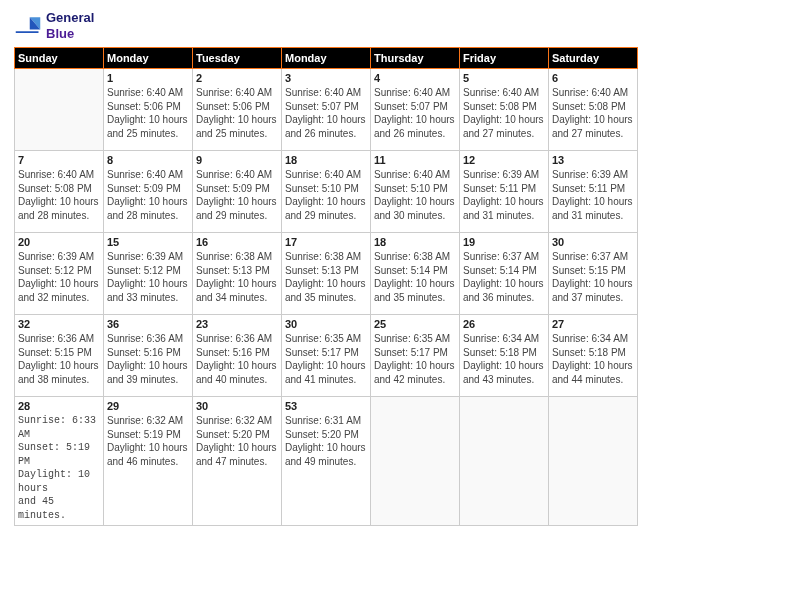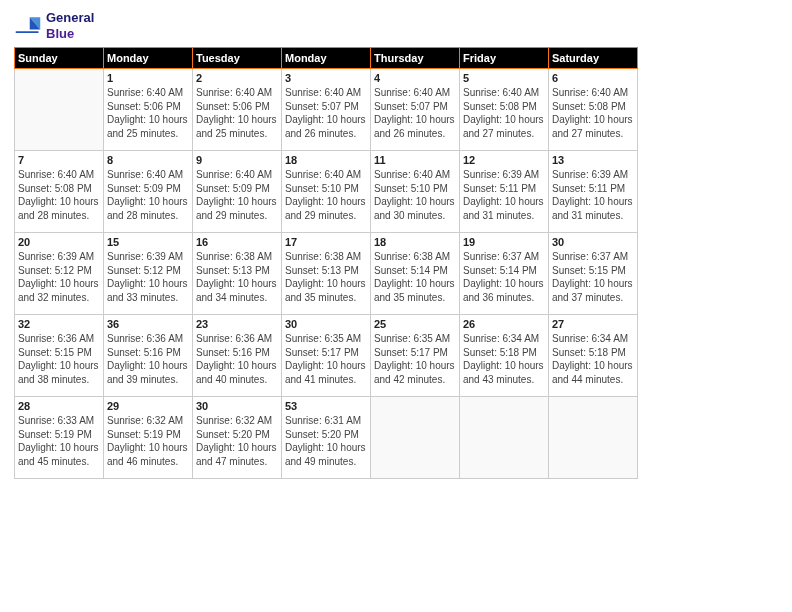--- a/index.html
+++ b/index.html
@@ -317,21 +317,21 @@
             <span class="day-number">27</span>
             <div class="day-info" style="white-space: pre-line;">Sunrise: 6:34 AM
 Sunset: 5:18 PM
 Daylight: 10 hours
 and 44 minutes.</div>
           </td>
         </tr>
         <tr>
           <td>
             <span class="day-number">28</span>
-            <div class="day-info" style="white-space: pre-line;">Sunrise: 6:33 AM
+            <div class="day-info" style="white-space: pre-line; font-family: Liberation Mono, monospace;">Sunrise: 6:33 AM
 Sunset: 5:19 PM
 Daylight: 10 hours
 and 45 minutes.</div>
           </td>
           <td>
             <span class="day-number">29</span>
             <div class="day-info" style="white-space: pre-line;">Sunrise: 6:32 AM
 Sunset: 5:19 PM
 Daylight: 10 hours
 and 46 minutes.</div>

